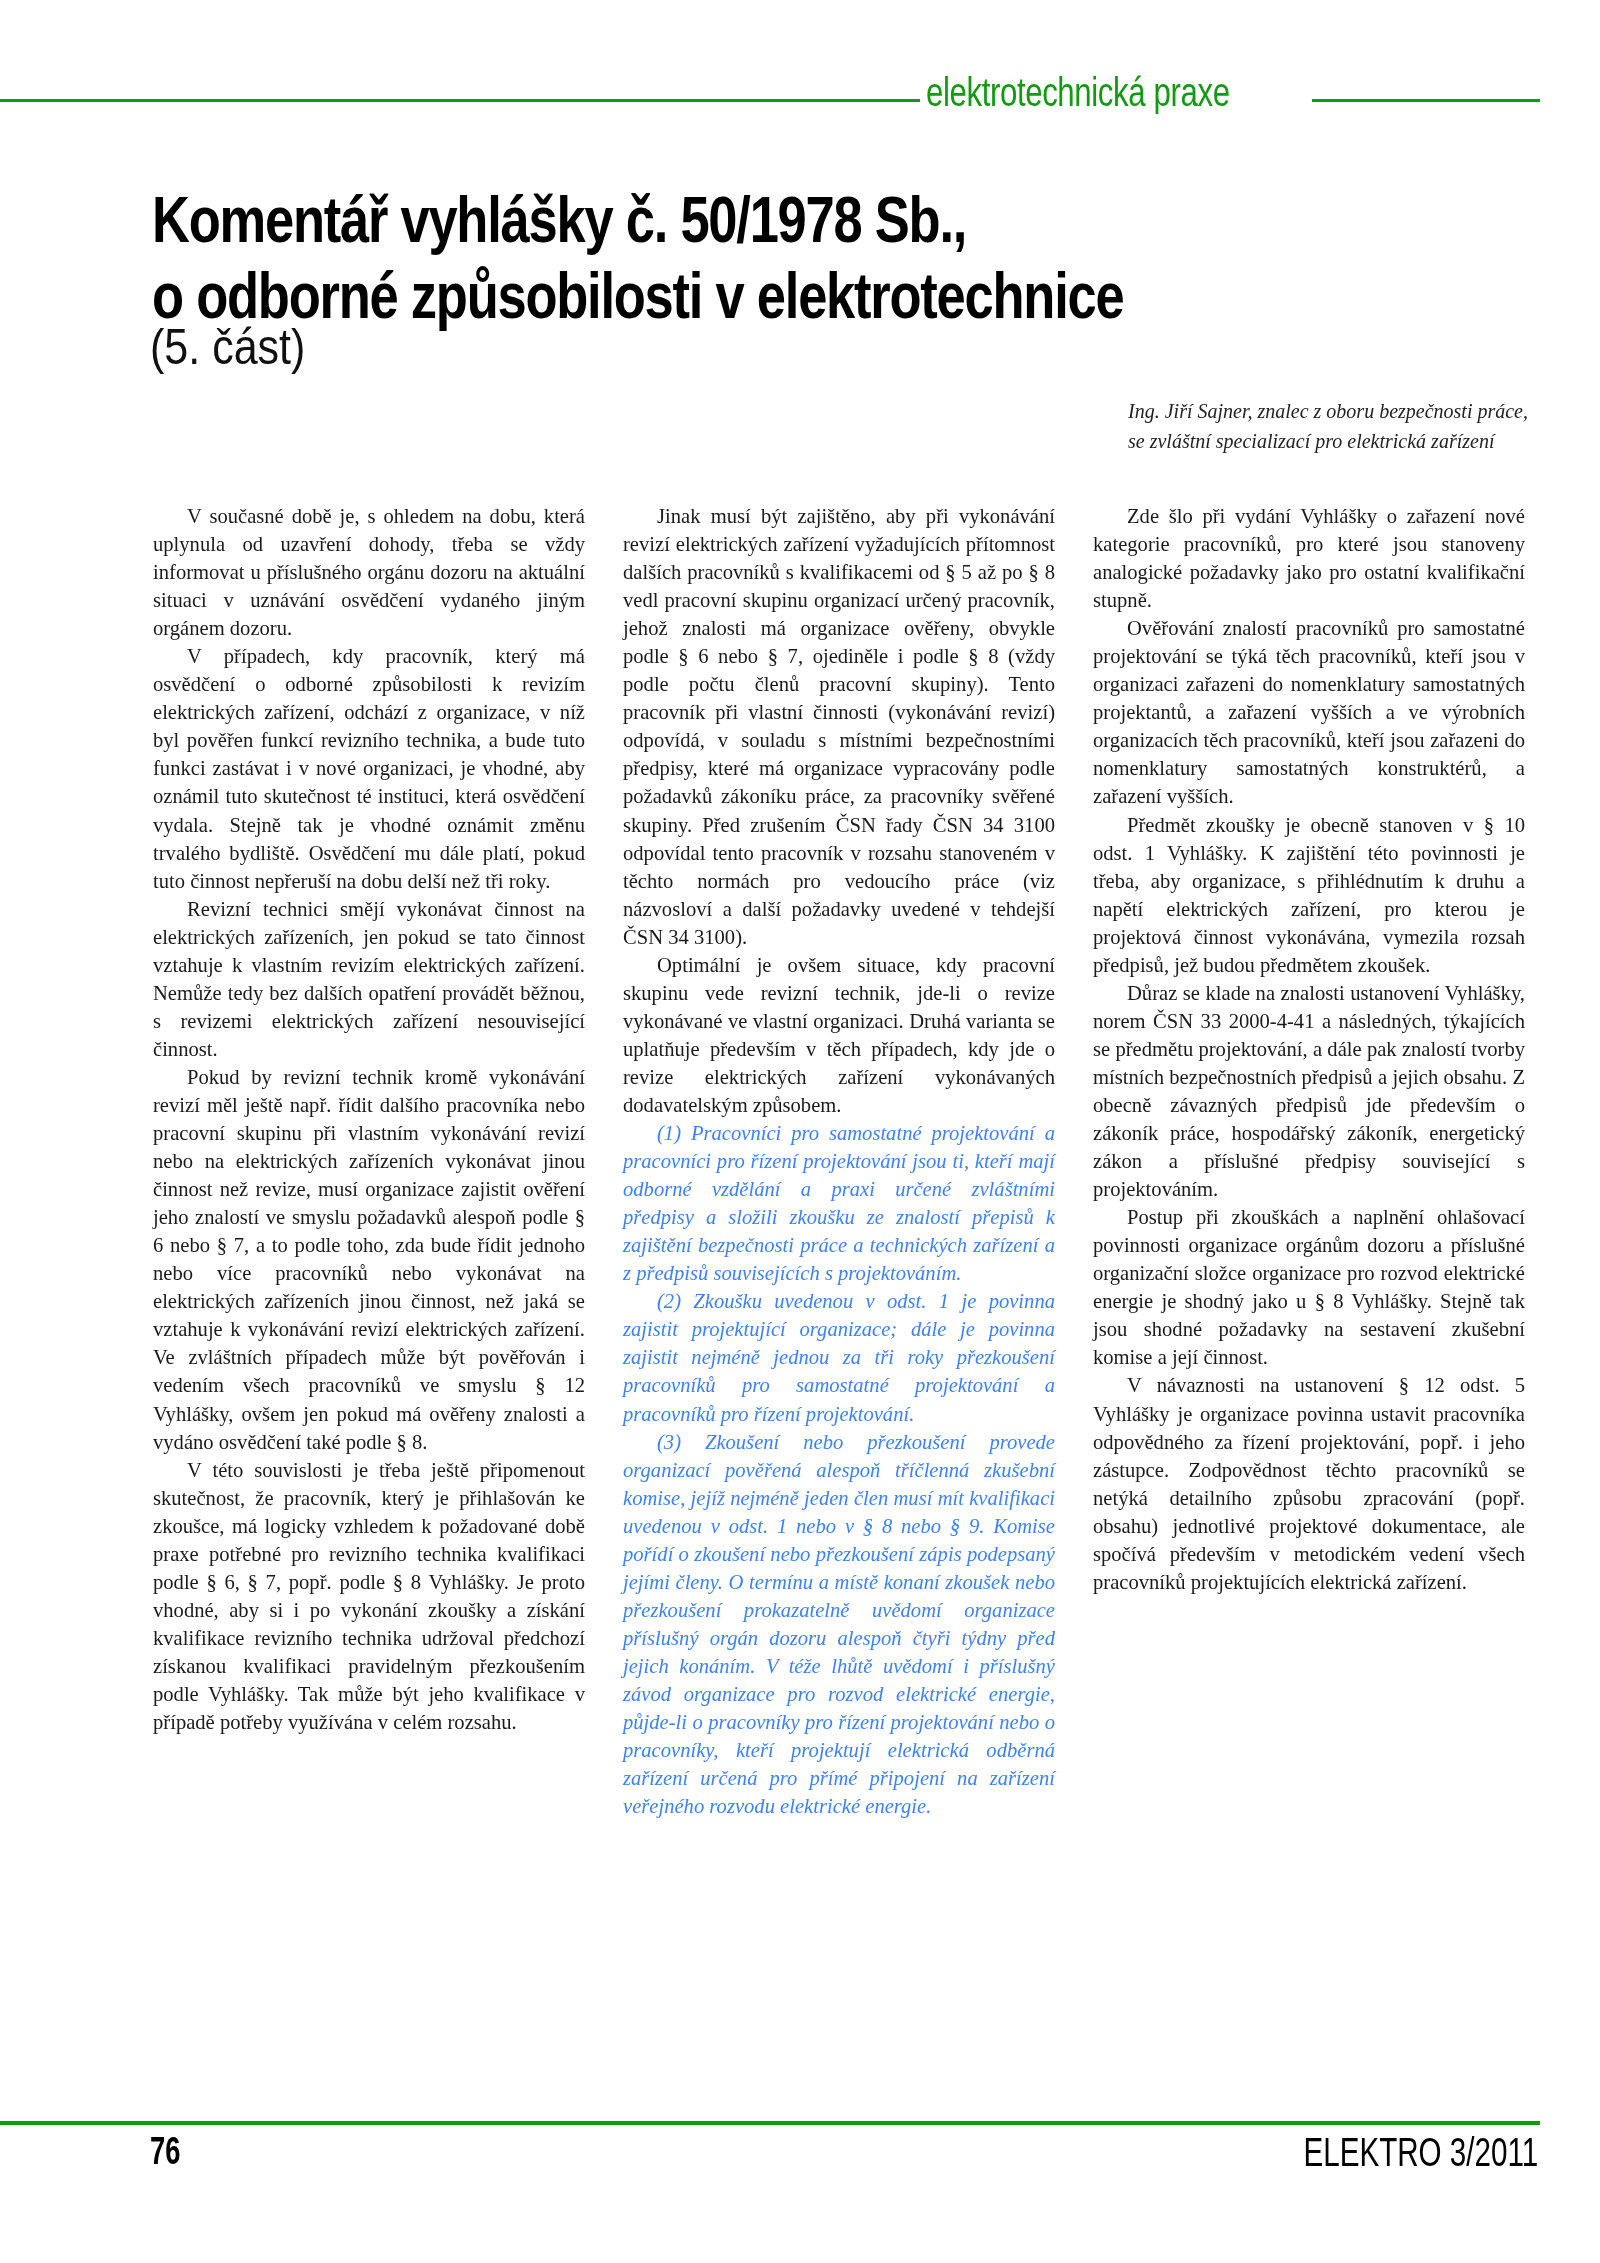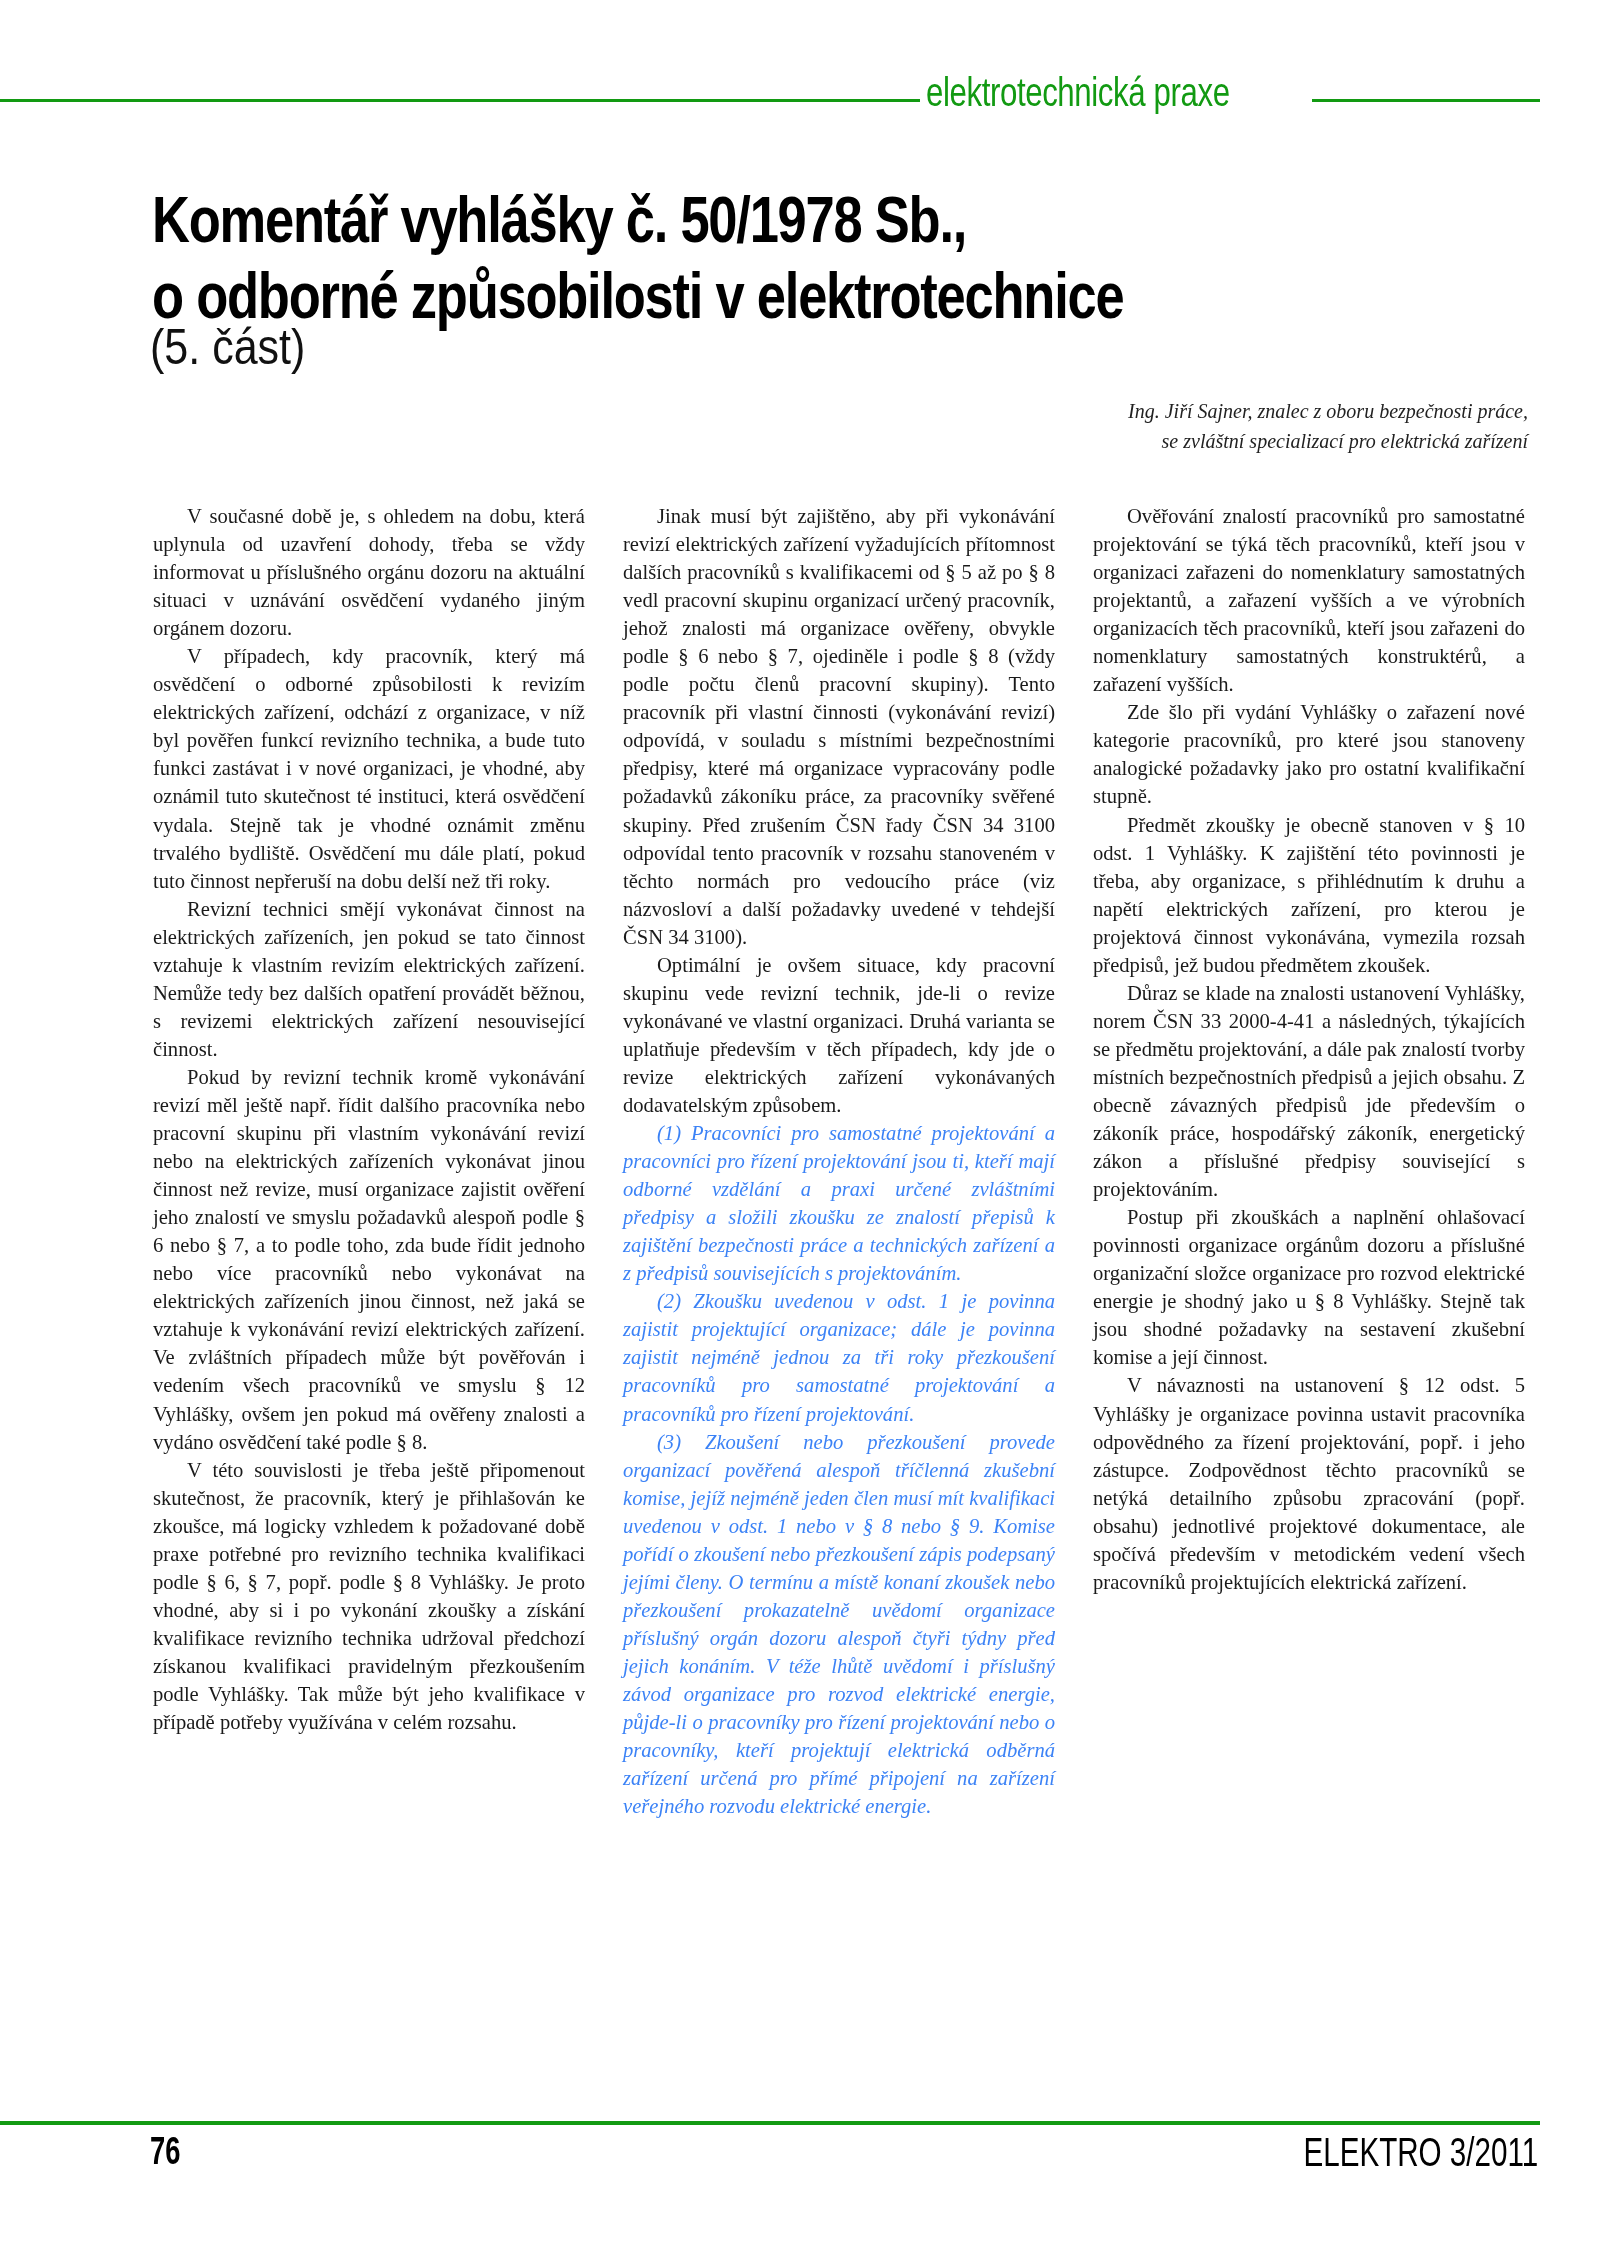--- a/index.html
+++ b/index.html
@@ -21,21 +21,21 @@
     font-family: "Liberation Sans", sans-serif; font-weight: bold; font-size: 64px; line-height: 76px;
     color: #000; transform: scaleX(0.82); transform-origin: left top; letter-spacing: -1.5px;
   }
   .title div { white-space: nowrap; }
   .subtitle {
     position: absolute; left: 150px; top: 318px;
     font-family: "Liberation Sans", sans-serif; font-size: 50px; color: #111;
     transform: scaleX(0.86); transform-origin: left top; white-space: nowrap;
   }
   .author {
-    position: absolute; right: 72px; top: 396px; text-align: right;
+    position: absolute; right: 72px; top: 396px; text-align: left;
     font-family: "Liberation Serif", serif; font-style: italic; font-size: 20px; line-height: 30px; color: #222;
   }
 
   
   .col {
     position: absolute; top: 502px; width: 432px;
     font-size: 20.6px; line-height: 28.05px; text-align: justify; hyphens: manual;
   }
   .col-left { left: 153px; }
   .col-mid { left: 623px; }
@@ -85,22 +85,22 @@
 
 <div class="col col-mid">
   <p>Jinak musí být zajištěno, aby při vykonávání revizí elektrických zařízení vyžadujících přítomnost dalších pracovníků s kvalifikacemi od § 5 až po § 8 vedl pracovní skupinu organizací určený pracovník, jehož znalosti má organizace ověřeny, obvykle podle § 6 nebo § 7, ojediněle i podle § 8 (vždy podle počtu členů pracovní skupiny). Tento pracovník při vlastní činnosti (vykonávání revizí) odpovídá, v souladu s místními bezpečnostními předpisy, které má organizace vypracovány podle požadavků zákoníku práce, za pracovníky svěřené skupiny. Před zrušením ČSN řady ČSN 34 3100 odpovídal tento pracovník v rozsahu stanoveném v těchto normách pro vedoucího práce (viz názvosloví a další požadavky uvedené v tehdejší ČSN 34 3100).</p>
   <p>Optimální je ovšem situace, kdy pracovní skupinu vede revizní technik, jde-li o revize vykonávané ve vlastní organizaci. Druhá varianta se uplatňuje především v těch případech, kdy jde o revize elektrických zařízení vykonávaných dodavatelským způsobem.</p>
   <p class="green">(1) Pracovníci pro samostatné projektování a pracovníci pro řízení projektování jsou ti, kteří mají odborné vzdělání a praxi určené zvláštními předpisy a složili zkoušku ze znalostí přepisů k zajištění bezpečnosti práce a technických zařízení a z předpisů souvisejících s projektováním.</p>
   <p class="green">(2) Zkoušku uvedenou v odst. 1 je povinna zajistit projektující organizace; dále je povinna zajistit nejméně jednou za tři roky přezkoušení pracovníků pro samostatné projektování a pracovníků pro řízení projektování.</p>
   <p class="green">(3) Zkoušení nebo přezkoušení provede organizací pověřená alespoň tříčlenná zkušební komise, jejíž nejméně jeden člen musí mít kvalifikaci uvedenou v odst. 1 nebo v § 8 nebo § 9. Komise pořídí o zkoušení nebo přezkoušení zápis podepsaný jejími členy. O termínu a místě konaní zkoušek nebo přezkoušení prokazatelně uvědomí organizace příslušný orgán dozoru alespoň čtyři týdny před jejich konáním. V téže lhůtě uvědomí i příslušný závod organizace pro rozvod elektrické energie, půjde-li o pracovníky pro řízení projektování nebo o pracovníky, kteří projektují elektrická odběrná zařízení určená pro přímé připojení na zařízení veřejného rozvodu elektrické energie.</p>
 </div>
 
 <div class="col col-right">
+  <p>Zde šlo při vydání Vyhlášky o zařazení nové kategorie pracovníků, pro které jsou stanoveny analogické požadavky jako pro ostatní kvalifikační stupně.</p>
   <p>Ověřování znalostí pracovníků pro samostatné projektování se týká těch pracovníků, kteří jsou v organizaci zařazeni do nomenklatury samostatných projektantů, a zařazení vyšších a ve výrobních organizacích těch pracovníků, kteří jsou zařazeni do nomenklatury samostatných konstruktérů, a zařazení vyšších.</p>
-  <p>Zde šlo při vydání Vyhlášky o zařazení nové kategorie pracovníků, pro které jsou stanoveny analogické požadavky jako pro ostatní kvalifikační stupně.</p>
   <p>Předmět zkoušky je obecně stanoven v § 10 odst. 1 Vyhlášky. K zajištění této povinnosti je třeba, aby organizace, s přihlédnutím k druhu a napětí elektrických zařízení, pro kterou je projektová činnost vykonávána, vymezila rozsah předpisů, jež budou předmětem zkoušek.</p>
   <p>Důraz se klade na znalosti ustanovení Vyhlášky, norem ČSN 33 2000-4-41 a následných, týkajících se předmětu projektování, a dále pak znalostí tvorby místních bezpečnostních předpisů a jejich obsahu. Z obecně závazných předpisů jde především o zákoník práce, hospodářský zákoník, energetický zákon a příslušné předpisy související s projektováním.</p>
   <p>Postup při zkouškách a naplnění ohlašovací povinnosti organizace orgánům dozoru a příslušné organizační složce organizace pro rozvod elektrické energie je shodný jako u § 8 Vyhlášky. Stejně tak jsou shodné požadavky na sestavení zkušební komise a její činnost.</p>
   <p>V návaznosti na ustanovení § 12 odst. 5 Vyhlášky je organizace povinna ustavit pracovníka odpovědného za řízení projektování, popř. i jeho zástupce. Zodpovědnost těchto pracovníků se netýká detailního způsobu zpracování (popř. obsahu) jednotlivé projektové dokumentace, ale spočívá především v metodickém vedení všech pracovníků projektujících elektrická zařízení.</p>
 </div>
 
 <div class="footer-rule"></div>
 <div class="page-number">76</div>
 <div class="issue">ELEKTRO 3/2011</div>
 

